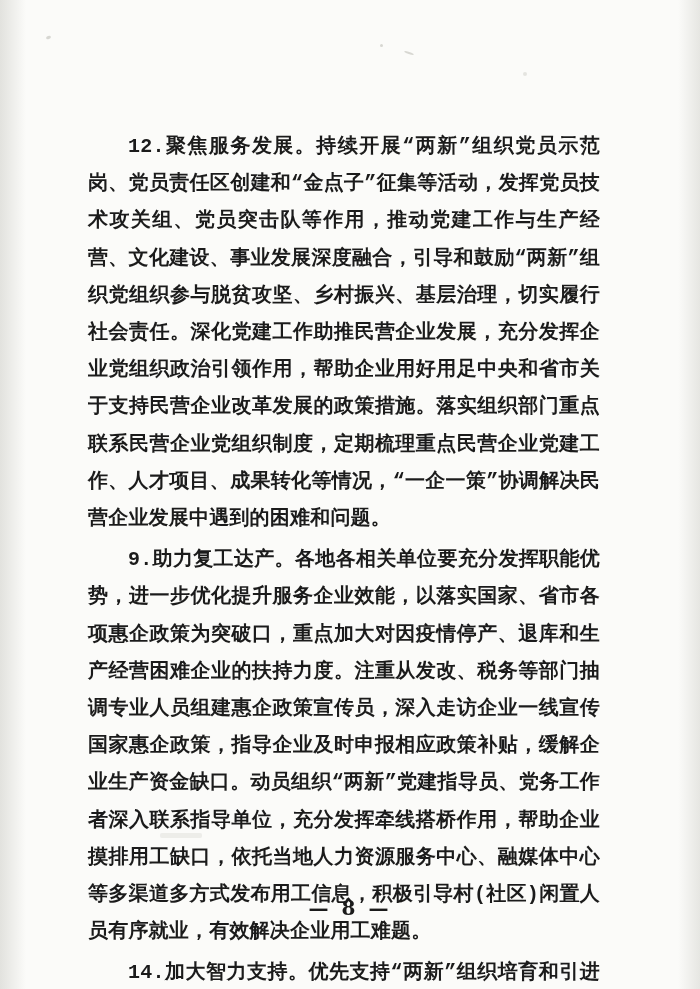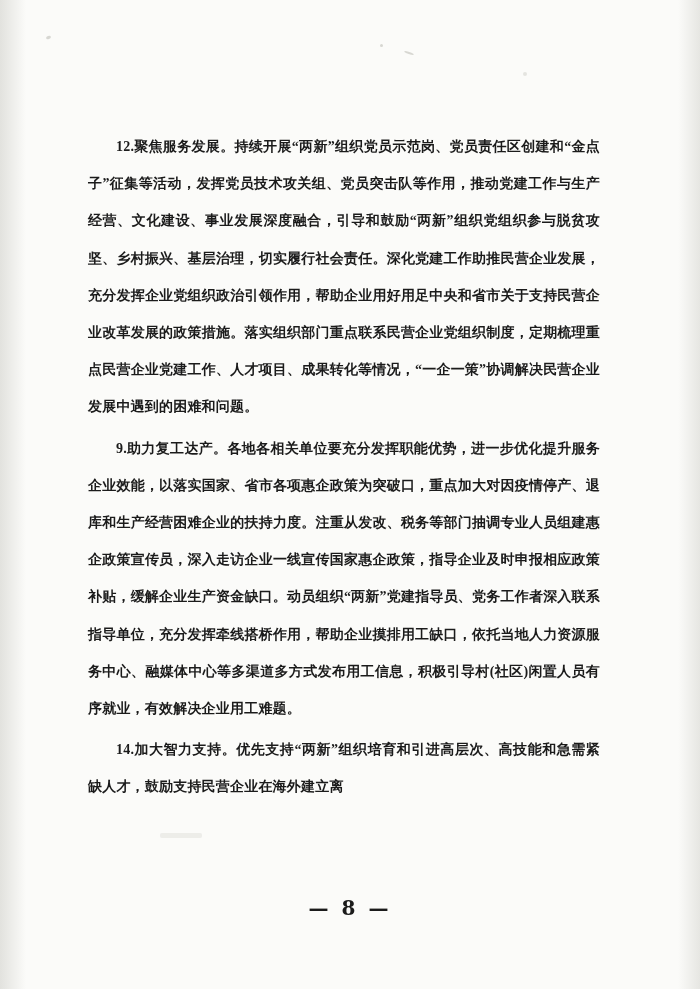--- a/index.html
+++ b/index.html
@@ -56,27 +56,27 @@
 
   .content {
     position: absolute;
     left: 88px;
     top: 128px;
     width: 528px;
   }
 
   .para {
     margin: 0 16px 4px 0;
-    font-size: 14px;
+    font-size: 20px;
     line-height: 37.2px;
     color: #1b1b1b;
     text-align: justify;
     text-justify: inter-ideograph;
     letter-spacing: 0.2px;
-    font-family: Liberation Serif, serif;
+    font-family: Liberation Mono, monospace;
     font-weight: 600;
     text-indent: 2em;
   }
 
   .page-number {
     position: absolute;
     left: 0;
     right: 0;
     top: 896px;
     text-align: center;

